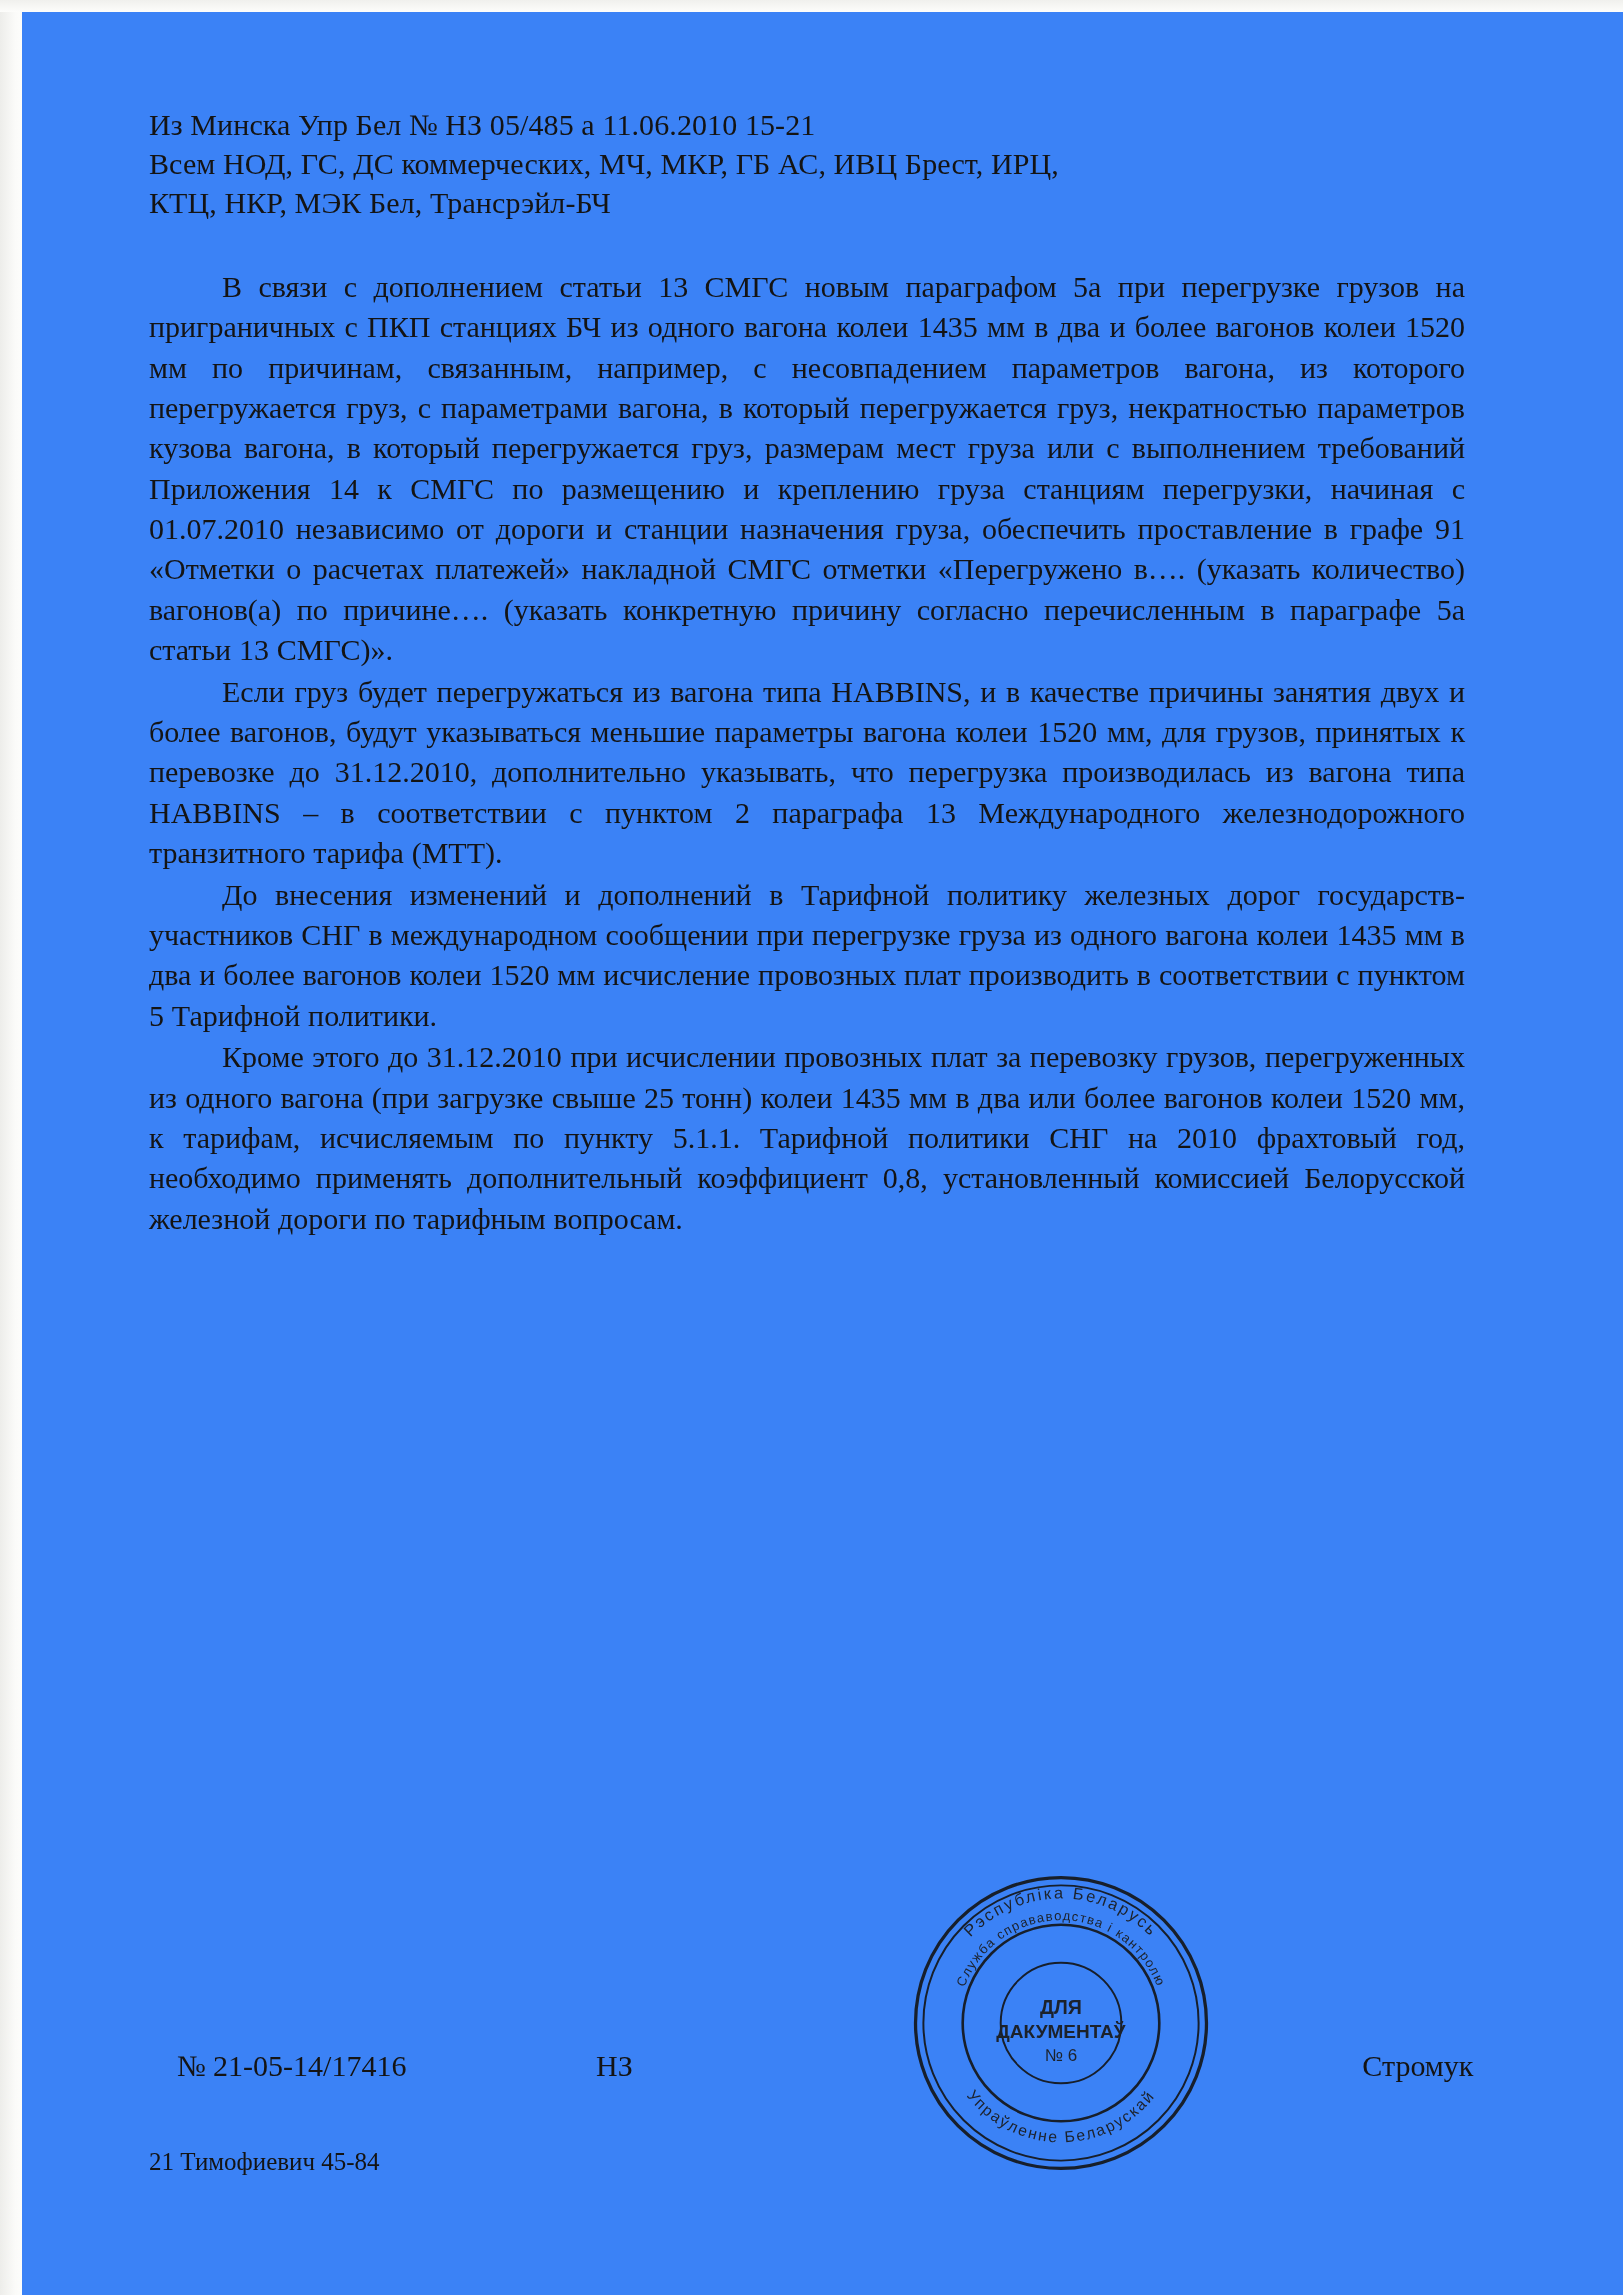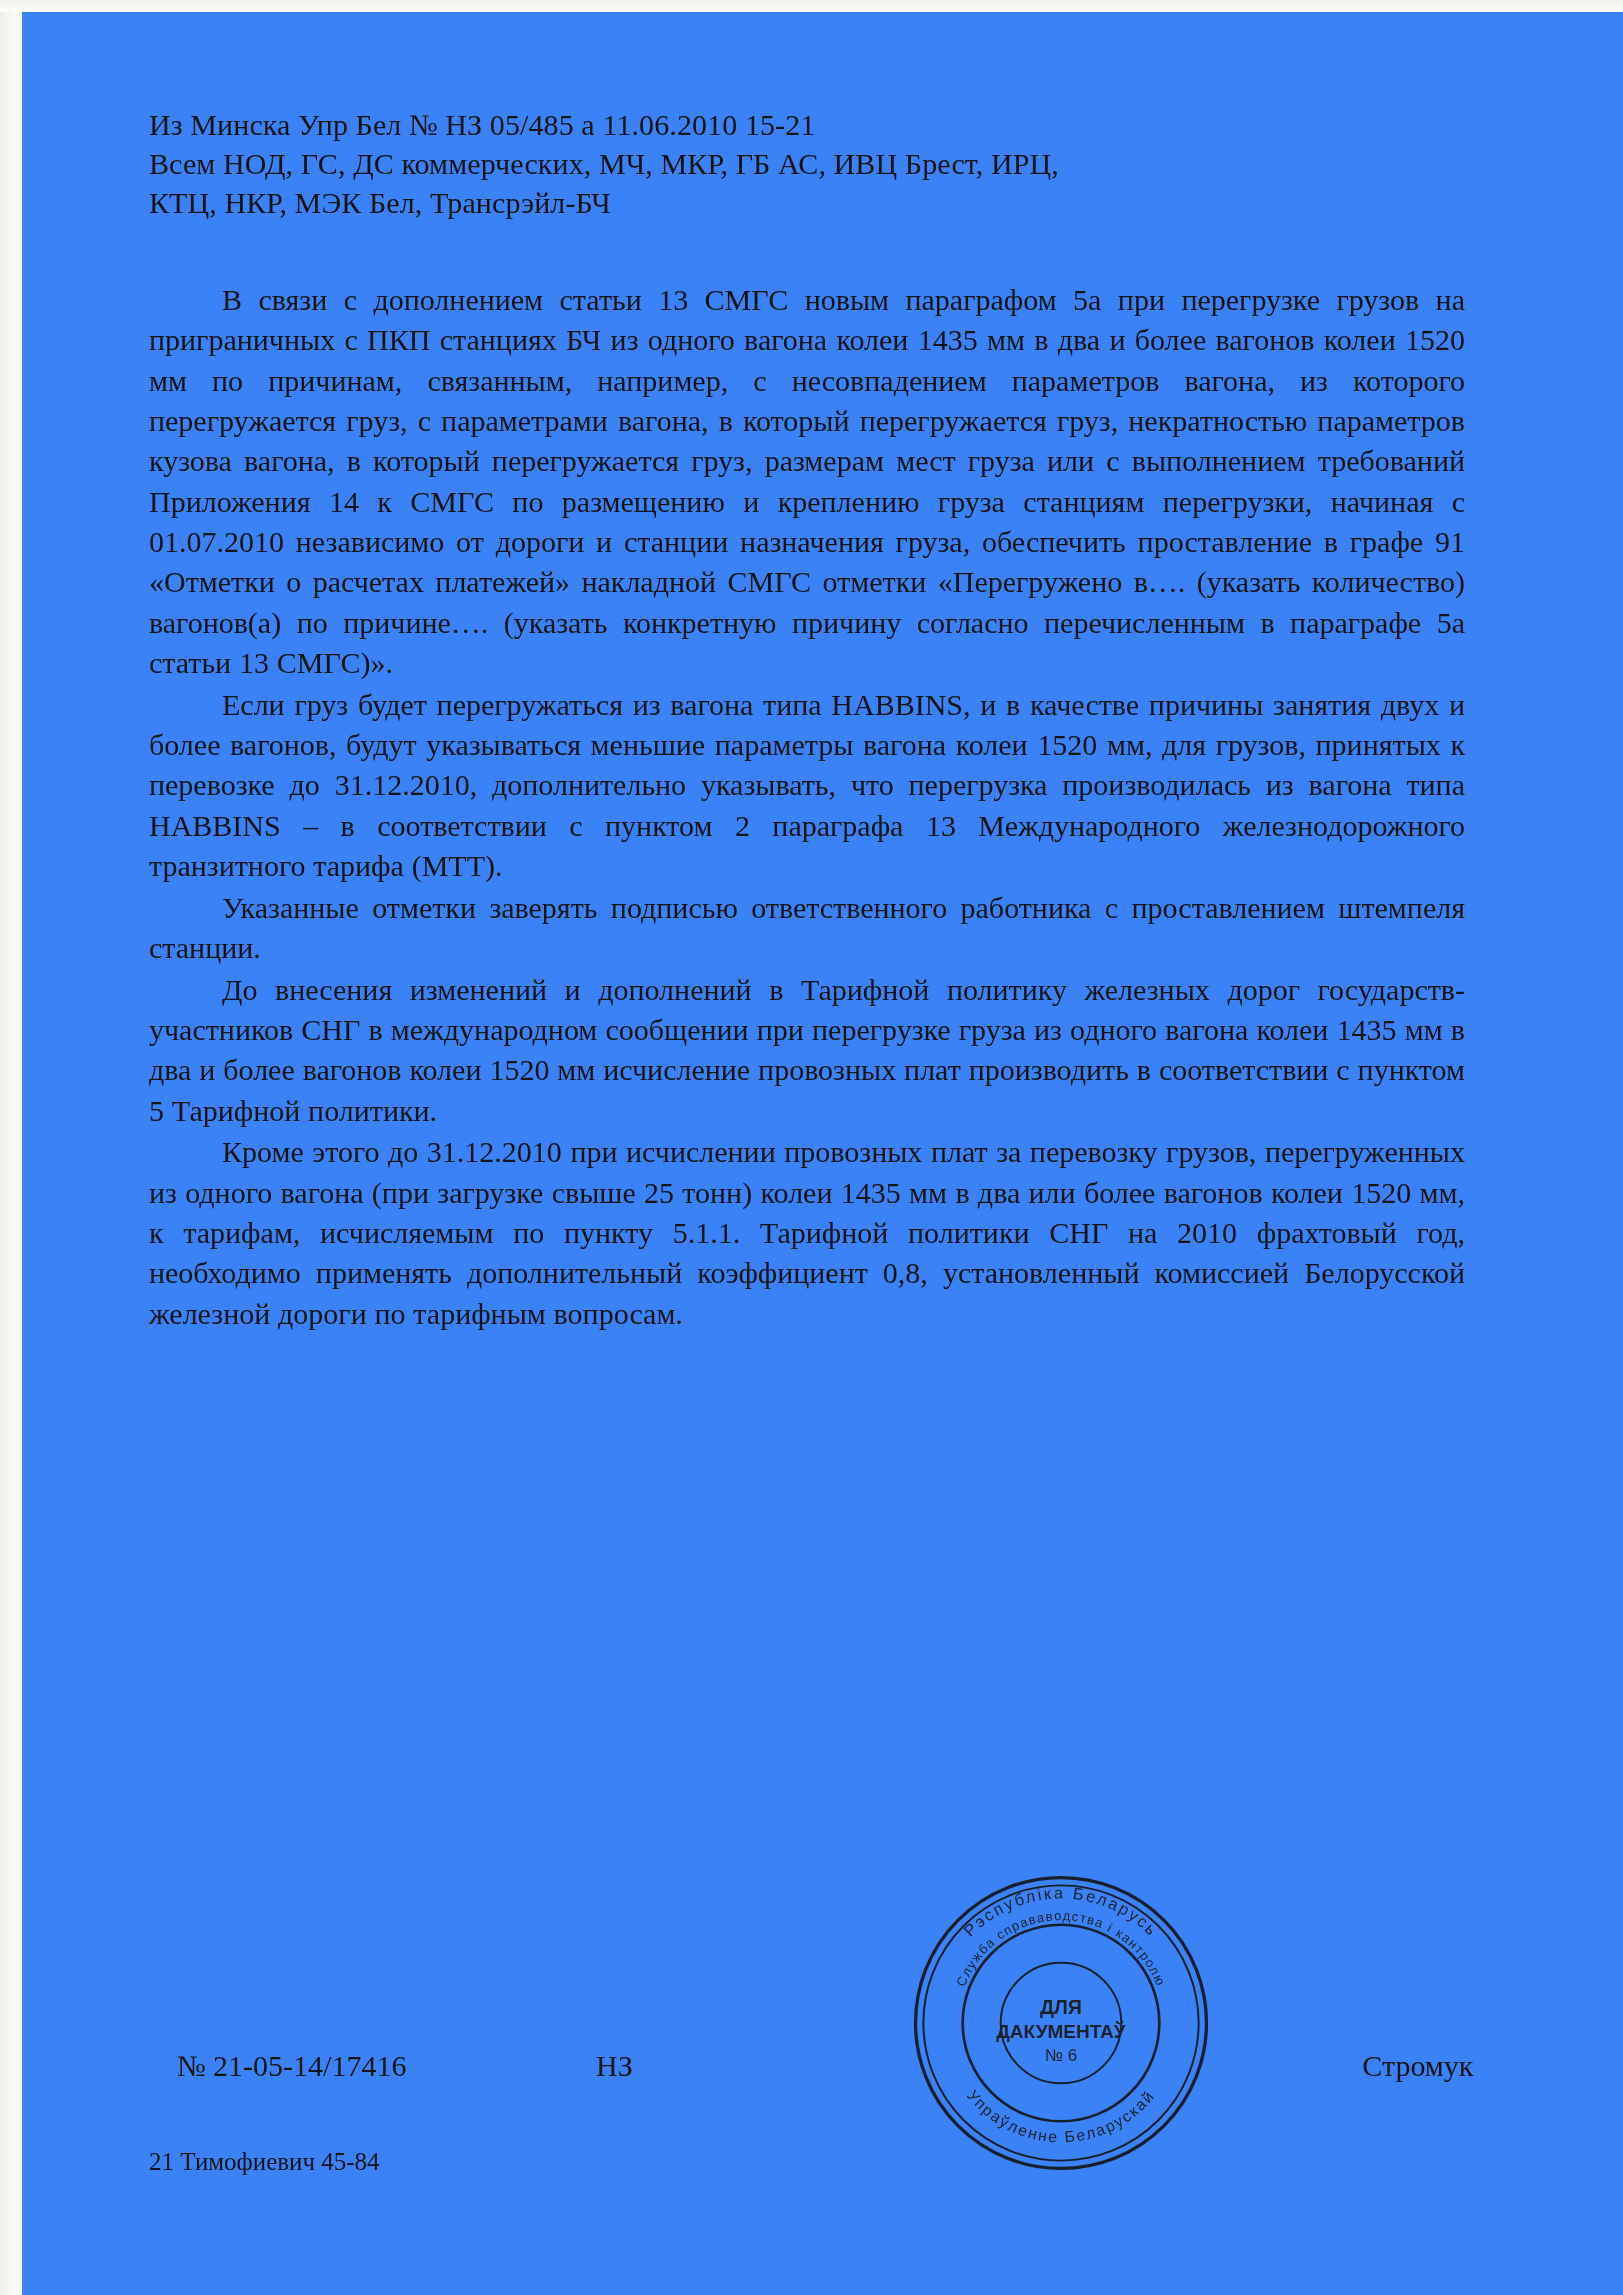--- a/index.html
+++ b/index.html
@@ -46,21 +46,21 @@
   .header-block {
     font-size: 30px;
     line-height: 1.30;
     letter-spacing: 0.1px;
   }
   .header-block .hline {
     white-space: nowrap;
   }
 
   .body-block {
-    margin-top: 58px;
+    margin-top: 45px;
     font-size: 30px;
     line-height: 1.345;
   }
 
   .para {
     text-align: justify;
     text-indent: 73px;
     margin: 0 0 1.3px 0;
     word-spacing: 0.3px;
   }
@@ -118,21 +118,20 @@
 
     <div class="header-block">
       <div class="hline">Из Минска Упр Бел № НЗ 05/485 а 11.06.2010 15-21</div>
       <div class="hline">Всем НОД, ГС, ДС коммерческих, МЧ, МКР, ГБ АС, ИВЦ Брест, ИРЦ,</div>
       <div class="hline">КТЦ, НКР, МЭК Бел, Трансрэйл-БЧ</div>
     </div>
 
     <div class="body-block">
       <p class="para">В связи с дополнением статьи 13 СМГС новым параграфом 5а при перегрузке грузов на приграничных с ПКП станциях БЧ из одного вагона колеи 1435 мм в два и более вагонов колеи 1520 мм по причинам, связанным, например, с несовпадением параметров вагона, из которого перегружается груз, с параметрами вагона, в который перегружается груз, некратностью параметров кузова вагона, в который перегружается груз, размерам мест груза или с выполнением требований Приложения 14 к СМГС по размещению и креплению груза станциям перегрузки, начиная с 01.07.2010  независимо от дороги и станции назначения груза, обеспечить   проставление в графе 91 «Отметки о расчетах платежей» накладной СМГС отметки   «Перегружено в…. (указать количество) вагонов(а) по причине…. (указать конкретную причину согласно перечисленным в параграфе 5а  статьи 13 СМГС)».</p>
       <p class="para">Если груз будет перегружаться из вагона типа HABBINS, и в качестве причины занятия двух и  более вагонов, будут указываться меньшие параметры вагона колеи 1520 мм, для грузов, принятых к перевозке   до 31.12.2010,   дополнительно указывать, что перегрузка производилась из вагона типа HABBINS – в соответствии с пунктом 2 параграфа 13 Международного железнодорожного транзитного тарифа (МТТ).</p>
-      <p class="para">Указанные отметки заверять подписью ответственного работника с проставлением штемпеля станции.</p>
       <p class="para">До внесения изменений и дополнений в Тарифной политику железных дорог государств-участников   СНГ в международном сообщении при перегрузке груза из одного вагона колеи 1435 мм в два и более вагонов колеи 1520 мм   исчисление провозных плат производить в соответствии с пунктом 5 Тарифной политики.</p>
       <p class="para">Кроме этого до 31.12.2010 при исчислении провозных плат  за перевозку грузов, перегруженных из одного вагона (при загрузке свыше 25 тонн) колеи 1435 мм  в два или более вагонов колеи 1520 мм, к тарифам, исчисляемым по пункту 5.1.1. Тарифной политики  СНГ на 2010  фрахтовый  год,   необходимо   применять   дополнительный коэффициент 0,8, установленный комиссией Белорусской железной дороги по тарифным вопросам.</p>
     </div>
   </div>
 
   <div class="stamp">
     <svg viewBox="0 0 470 470" width="308" height="308" xmlns="http://www.w3.org/2000/svg">
       <defs>
         <path id="arcOuterTop" d="M 45,235 A 190,190 0 0 1 425,235"></path>
         <path id="arcOuterBottom" d="M 53,235 A 182,182 0 0 0 417,235"></path>

